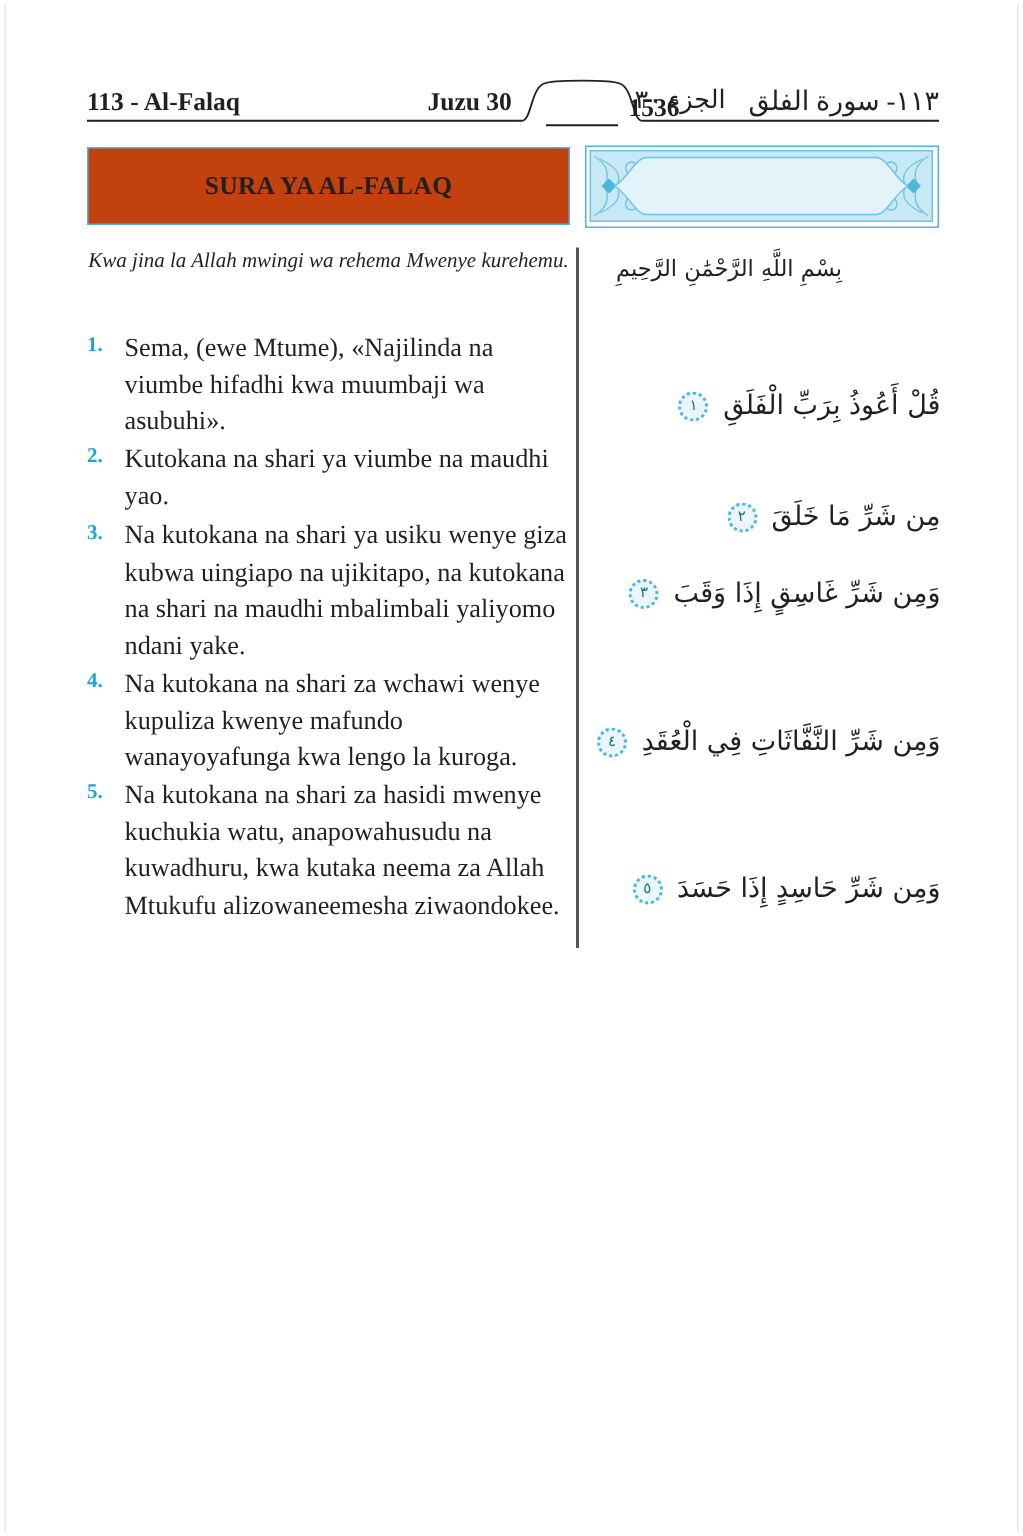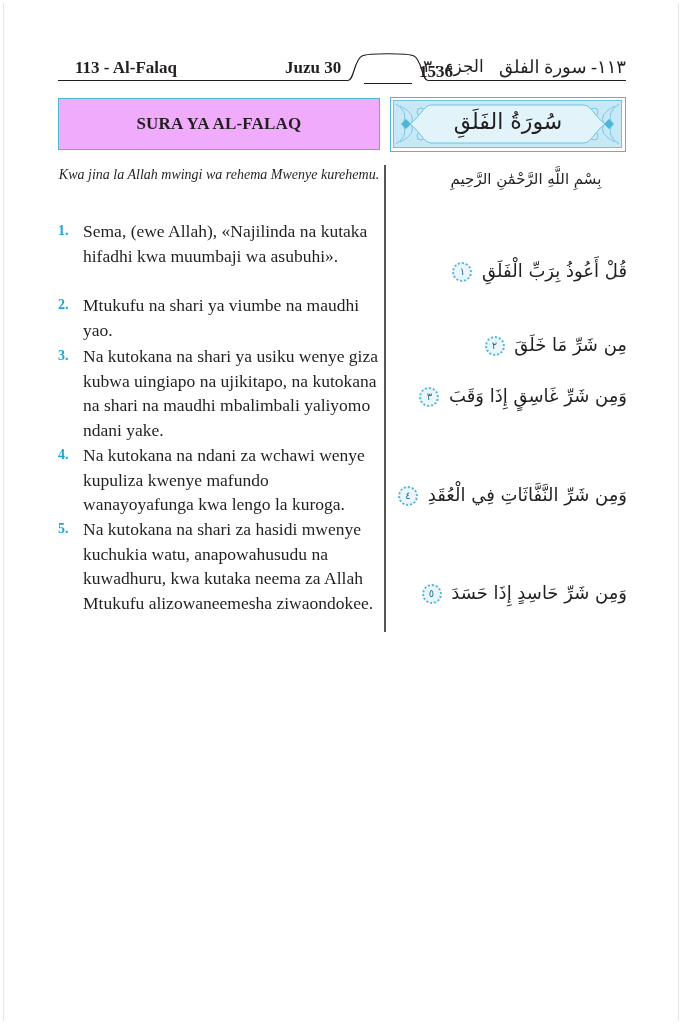--- a/index.html
+++ b/index.html
@@ -4,49 +4,49 @@
 <style>
   html, body { margin: 0; padding: 0; background: #ffffff; }
   body { width: 682px; height: 1024px; position: relative; overflow: hidden;
          font-family: "Liberation Serif", "DejaVu Serif", serif; color: #231f20; }
 
   .page-frame { position: absolute; left: 3px; top: 3px; width: 674px; height: 1018px;
                 border-left: 1px solid #e6e6e6; border-right: 1px solid #e6e6e6; }
 
   
   .running-header { position: absolute; left: 58px; top: 52px; width: 568px; height: 32px; }
-  .rh-left { position: absolute; left: 0; top: 6px; font-weight: bold; font-size: 17px; margin-left: 17px; }
+  .rh-left { position: absolute; left: 0; top: 6px; font-weight: bold; font-size: 17px; }
   .rh-juzu { position: absolute; left: 227px; top: 6px; font-weight: bold; font-size: 17px; }
   .rh-juz-ar { position: absolute; left: 365px; top: 4px; font-size: 17px; direction: rtl; }
   .rh-sura-ar { position: absolute; right: 0; top: 4px; font-size: 18px; direction: rtl; }
   .rh-rule { position: absolute; left: 0; top: 0; }
   .page-number { position: absolute; left: 306px; top: 10px; width: 48px; text-align: center;
                  font-weight: bold; font-size: 17px; margin-left: 48px; }
 
   
   .title-box-latin { position: absolute; left: 58px; top: 98px; width: 322px; height: 52px;
-                     background: #f0abfc; border: 1.5px solid #4bb7d9; box-sizing: border-box;
+                     background: #c2410c; border: 1.5px solid #4bb7d9; box-sizing: border-box;
                      display: flex; align-items: center; justify-content: center; }
   .title-box-latin span { font-weight: bold; font-size: 17px; letter-spacing: 0.2px; }
 
   .title-box-arabic { position: absolute; left: 390px; top: 97px; width: 236px; height: 55px;
                       border: 1.5px solid #4bb7d9; box-sizing: border-box; background: #ffffff; }
   .title-box-arabic svg { position: absolute; left: 0; top: 0; }
   .title-arabic-text { position: absolute; left: 0; right: 0; top: 11px; text-align: center;
                        font-size: 22px; direction: rtl; color: #231f20;
                        font-family: "DejaVu Sans", sans-serif; }
 
   
   .column-divider { position: absolute; left: 384px; top: 165px; width: 1.5px; height: 467px;
                     background: #555555; }
 
   
   .basmala-sw { position: absolute; left: 58px; top: 164px; width: 322px; text-align: center;
                 font-style: italic; font-size: 14px; line-height: 22px; }
-  .basmala-ar { position: absolute; left: 408px; top: 170px; width: 236px; text-align: center;
+  .basmala-ar { position: absolute; left: 368px; top: 170px; width: 236px; text-align: center;
                 direction: rtl; font-size: 15px; font-family: "DejaVu Sans", sans-serif; }
 
   
   .verse-sw { position: absolute; left: 58px; width: 322px; font-size: 17.5px; line-height: 24.5px; }
   .verse-sw .num { position: absolute; left: 0; top: 0; color: #1ba6d6; font-weight: bold; font-size: 14px; }
   .verse-sw .txt { display: block; margin-left: 25px; }
 
   .verse-ar { position: absolute; left: 395px; width: 232px; direction: rtl; text-align: right;
               font-size: 18px; font-family: "DejaVu Sans", sans-serif; white-space: nowrap; margin-top: 38px; }
   .ayah-marker { display: inline-block; width: 20px; height: 20px; border-radius: 50%;
@@ -87,43 +87,42 @@
       <circle cx="30" cy="14" r="4"></circle>
         <circle cx="30" cy="38" r="4"></circle>
       <circle cx="203" cy="14" r="4"></circle>
         <circle cx="203" cy="38" r="4"></circle>
     </g>
     <path d="M10 26 l5 -5 l5 5 l-5 5 z" fill="#4bb7d9"></path>
     <path d="M213 26 l5 -5 l5 5 l-5 5 z" fill="#4bb7d9"></path>
 
     <path d="M40 7 H193 C200 7 205 20 214 26 C205 32 200 45 193 45 H40 C33 45 28 32 19 26 C28 20 33 7 40 7 Z" fill="#e2f3fa" stroke="#6fc4e2" stroke-width="1"></path>
   </svg>
-  <div class="title-arabic-text">سُورَةُ الفَلَقِ</div>
 </div>
 
 <div class="column-divider"></div>
 
 <div class="basmala-sw">Kwa jina la Allah mwingi wa rehema Mwenye kurehemu.</div>
 <div class="basmala-ar">بِسْمِ اللَّهِ الرَّحْمَٰنِ الرَّحِيمِ</div>
 
 <div class="verse-sw" style="top:219px">
   <span class="num">1.</span>
-  <span class="txt">Sema, (ewe Allah), «Najilinda na kutaka hifadhi kwa muumbaji wa asubuhi».</span>
+  <span class="txt">Sema, (ewe Mtume), «Najilinda na viumbe hifadhi kwa muumbaji wa asubuhi».</span>
 </div>
 <div class="verse-sw" style="top:293px">
   <span class="num">2.</span>
-  <span class="txt">Mtukufu na shari ya viumbe na maudhi yao.</span>
+  <span class="txt">Kutokana na shari ya viumbe na maudhi yao.</span>
 </div>
 <div class="verse-sw" style="top:344px">
   <span class="num">3.</span>
   <span class="txt">Na kutokana na shari ya usiku wenye giza kubwa uingiapo na ujikitapo, na kutokana na shari na maudhi mbalimbali yaliyomo ndani yake.</span>
 </div>
 <div class="verse-sw" style="top:443px">
   <span class="num">4.</span>
-  <span class="txt">Na kutokana na ndani za wchawi wenye kupuliza kwenye mafundo wanayoyafunga kwa lengo la kuroga.</span>
+  <span class="txt">Na kutokana na shari za wchawi wenye kupuliza kwenye mafundo wanayoyafunga kwa lengo la kuroga.</span>
 </div>
 <div class="verse-sw" style="top:517px">
   <span class="num">5.</span>
   <span class="txt">Na kutokana na shari za hasidi mwenye kuchukia watu, anapowahusudu na kuwadhuru, kwa kutaka neema za Allah Mtukufu alizowaneemesha ziwaondokee.</span>
 </div>
 
 <div class="verse-ar" style="top:222px">
   <span>قُلْ أَعُوذُ بِرَبِّ الْفَلَقِ</span>
   <span class="ayah-marker">١</span>
 </div>

